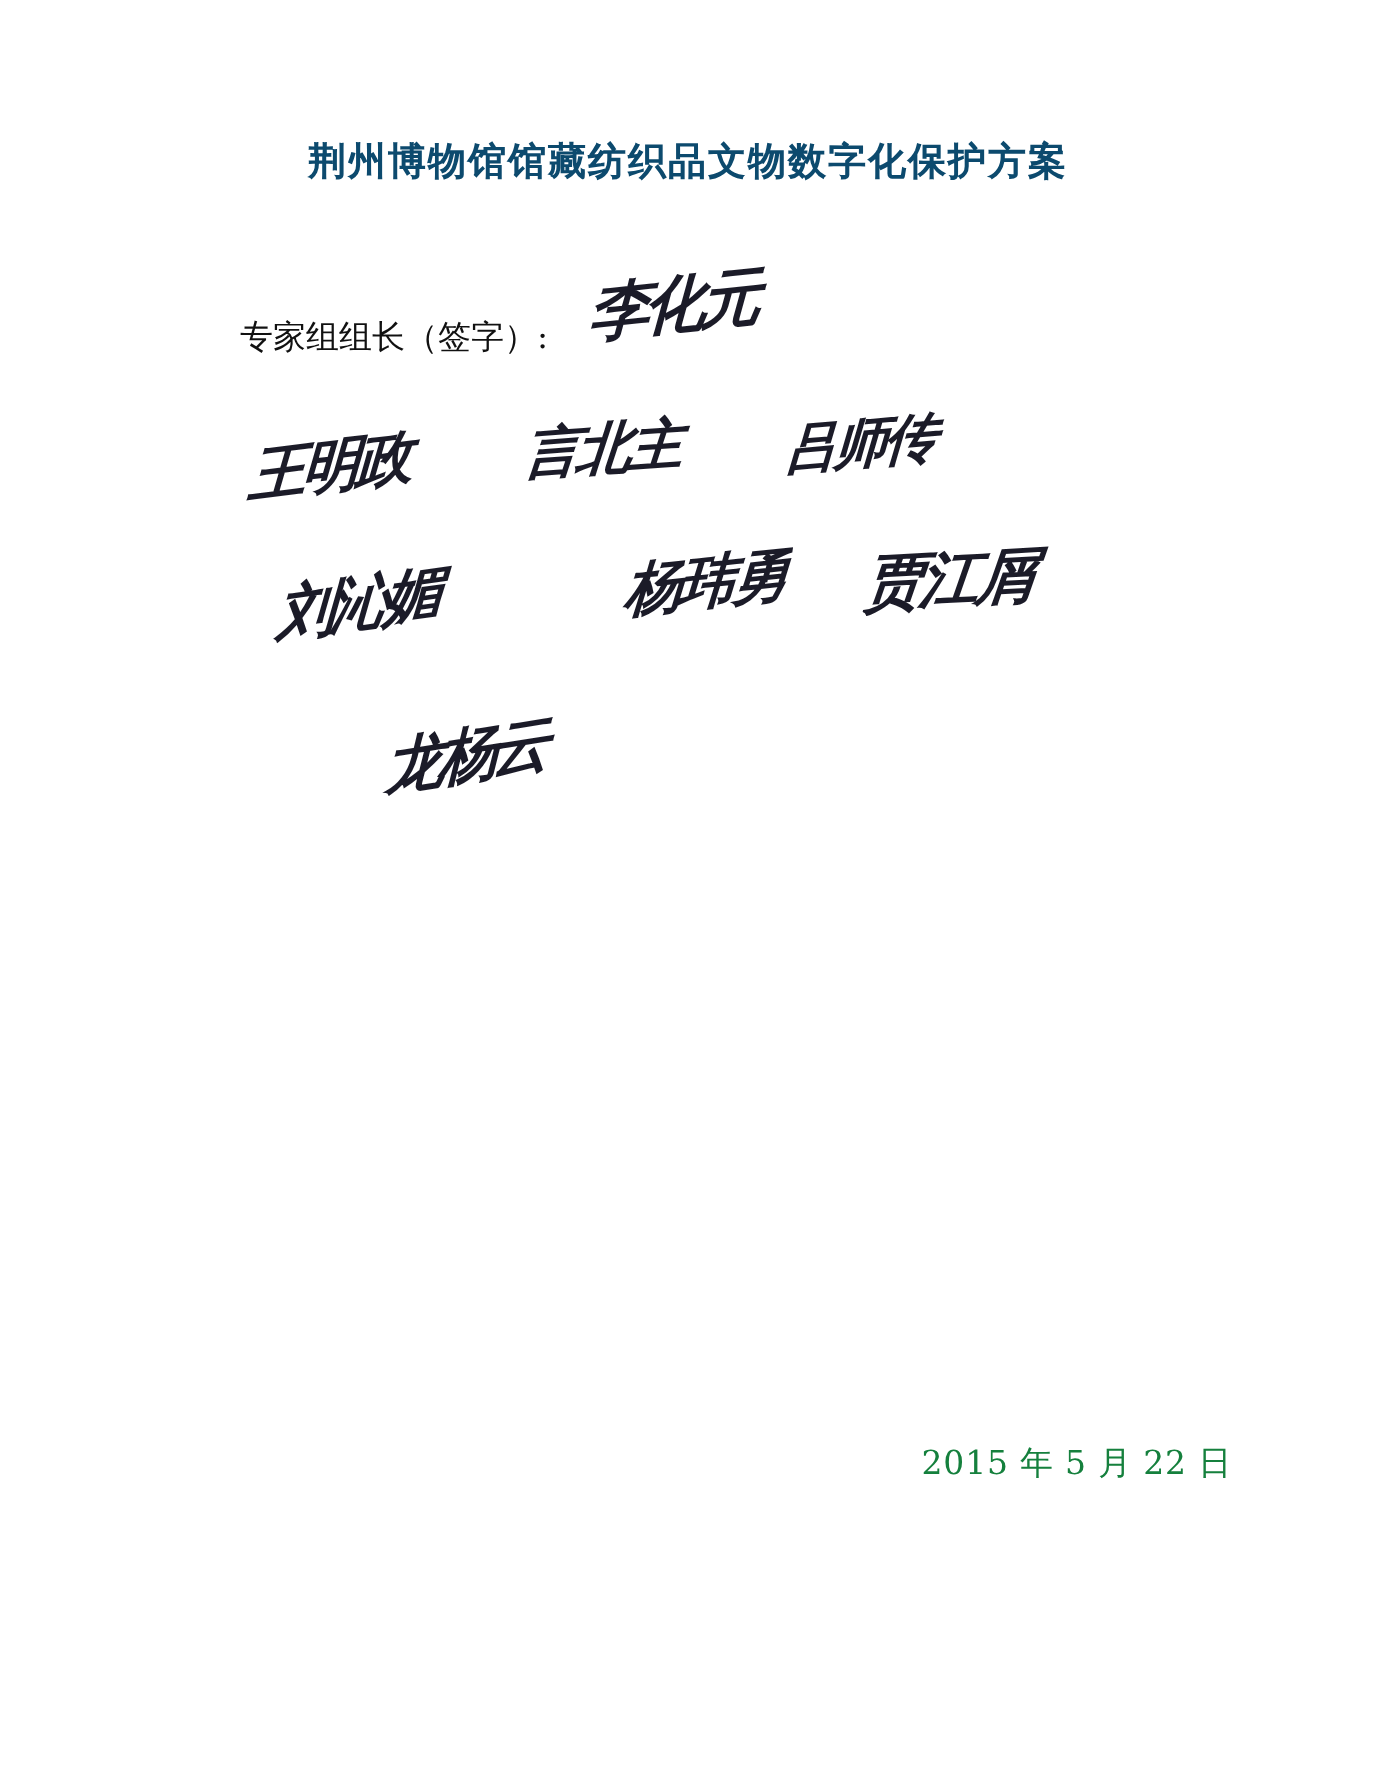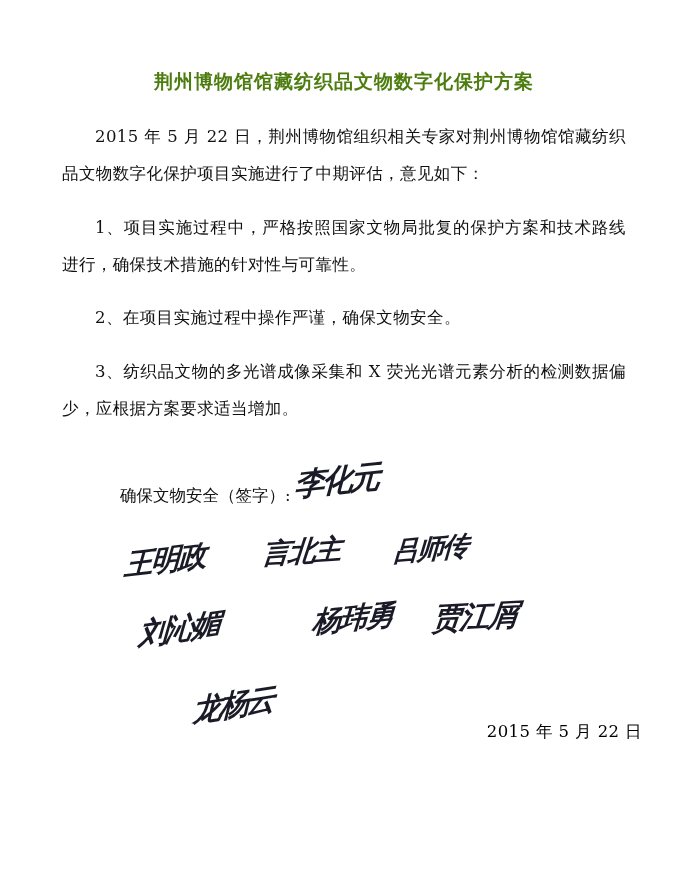--- a/index.html
+++ b/index.html
@@ -24,21 +24,21 @@
   }
   .title-block {
     text-align: center;
     padding-top: 62px;
   }
   .title-line {
     font-size: 19px;
     font-weight: bold;
     letter-spacing: 1px;
     line-height: 38px;
-    color: #4d7c0f;
+    color: #0c4a6e;
   }
   .body-block {
     margin-top: 18px;
   }
   .para {
     font-size: 16.5px;
     line-height: 37px;
     text-align: justify;
     text-justify: inter-ideograph;
     text-indent: 2em;
@@ -82,47 +82,41 @@
   }
   .sig-m1 { left: 62px;  top: 24px;  font-size: 29px; transform: rotate(-7deg) skewX(-10deg); letter-spacing: -2px; }
   .sig-m2 { left: 200px; top: 16px;  font-size: 28px; transform: rotate(-4deg) skewX(-9deg); letter-spacing: -2px; }
   .sig-m3 { left: 330px; top: 14px;  font-size: 27px; transform: rotate(-5deg) skewX(-8deg); letter-spacing: -2px; }
   .sig-m4 { left: 250px; top: 82px;  font-size: 29px; transform: rotate(-6deg) skewX(-10deg); letter-spacing: -2px; }
   .sig-m5 { left: 370px; top: 80px;  font-size: 30px; transform: rotate(-3deg) skewX(-9deg); letter-spacing: -2px; }
   .sig-m6 { left: 76px;  top: 92px;  font-size: 30px; transform: rotate(-8deg) skewX(-11deg); letter-spacing: -3px; }
   .sig-m7 { left: 130px; top: 168px; font-size: 30px; transform: rotate(-9deg) skewX(-10deg); letter-spacing: -3px; }
   .date-row {
     position: absolute;
-    right: 46px;
+    right: 72px;
     bottom: 148px;
     font-size: 16.5px;
-    color: #000000;
+    color: #15803d;
     letter-spacing: 0.4px;
   }
 </style>
 </head>
 <body>
 
 <div class="page">
 
   <div class="title-block">
     <div class="title-line">荆州博物馆馆藏纺织品文物数字化保护方案</div>
   </div>
 
-  <div class="body-block">
-    <p class="para">2015 年 5 月 22 日，荆州博物馆组织相关专家对荆州博物馆馆藏纺织品文物数字化保护项目实施进行了中期评估，意见如下：</p>
-    <p class="para">1、项目实施过程中，严格按照国家文物局批复的保护方案和技术路线进行，确保技术措施的针对性与可靠性。</p>
-    <p class="para">2、在项目实施过程中操作严谨，确保文物安全。</p>
-    <p class="para">3、纺织品文物的多光谱成像采集和 X 荧光光谱元素分析的检测数据偏少，应根据方案要求适当增加。</p>
-  </div>
 
   <div class="sign-block">
 
     <div class="sign-row">
-      <span>确保文物安全（签字）:</span>
+      <span>专家组组长（签字）:</span>
       <span class="sig sig-leader">李化元</span>
     </div>
 
 
     <div class="sig-area">
       <span class="sig sig-m1">王明政</span>
       <span class="sig sig-m2">言北主</span>
       <span class="sig sig-m3">吕师传</span>
       <span class="sig sig-m4">杨玮勇</span>
       <span class="sig sig-m5">贾江屑</span>

